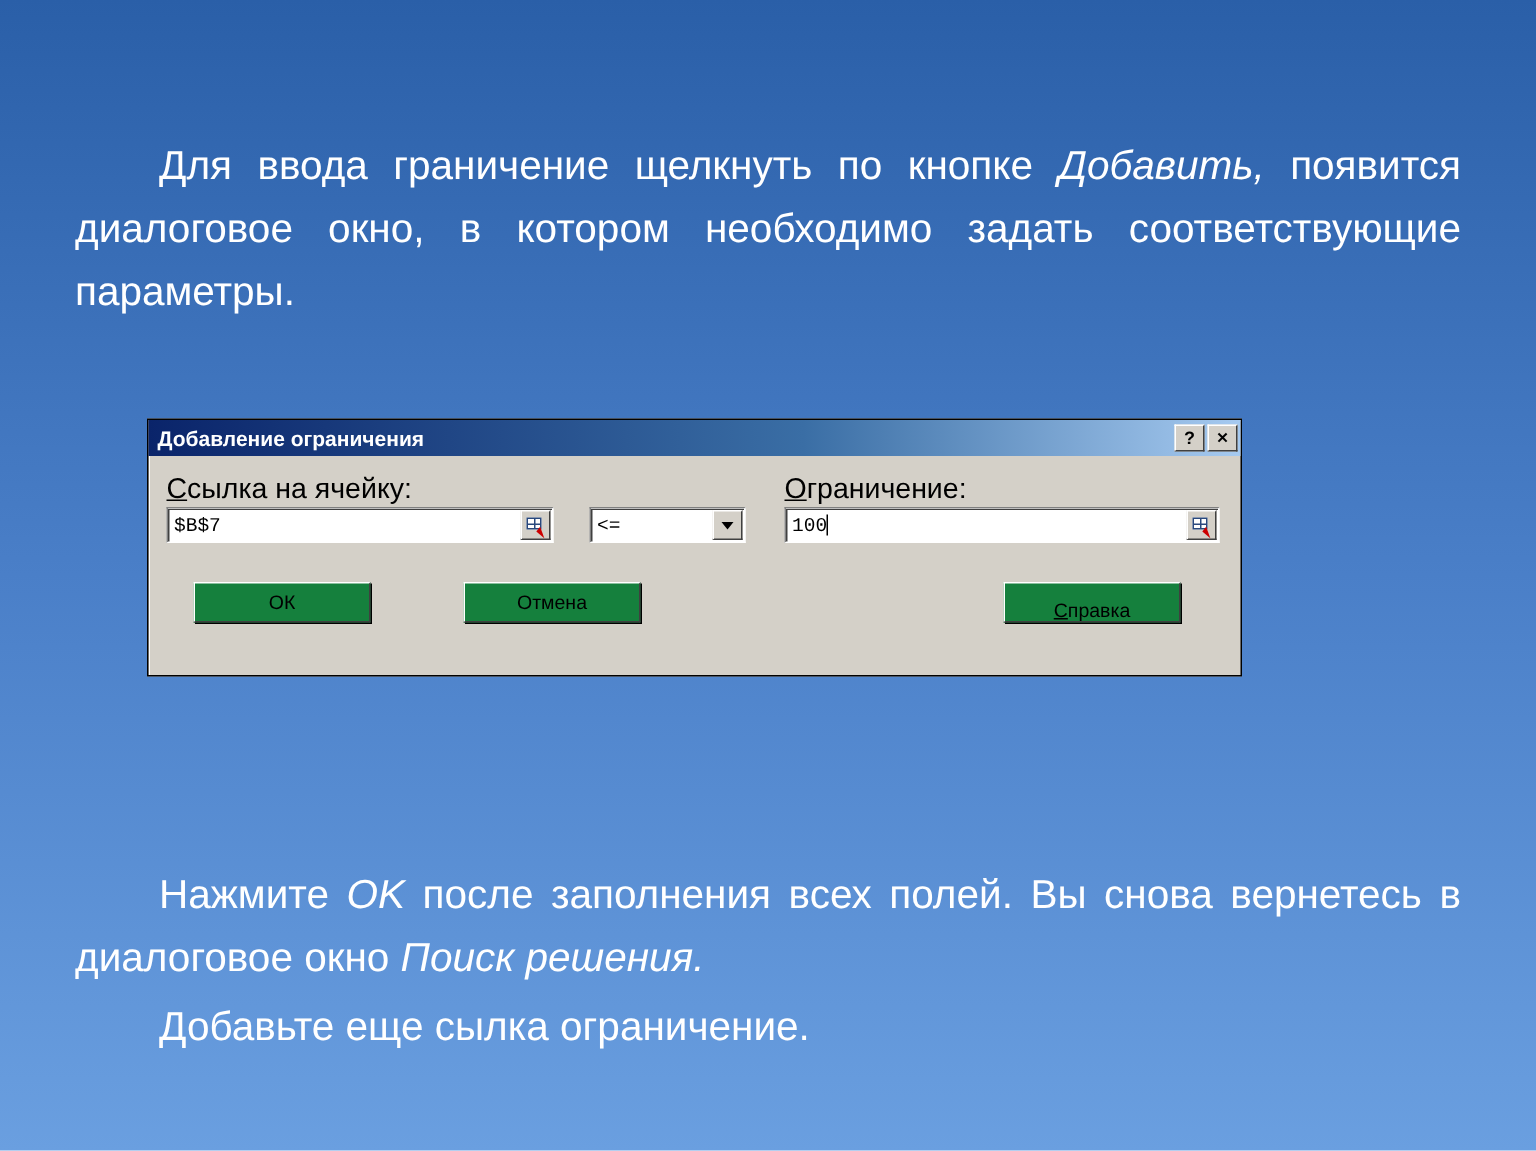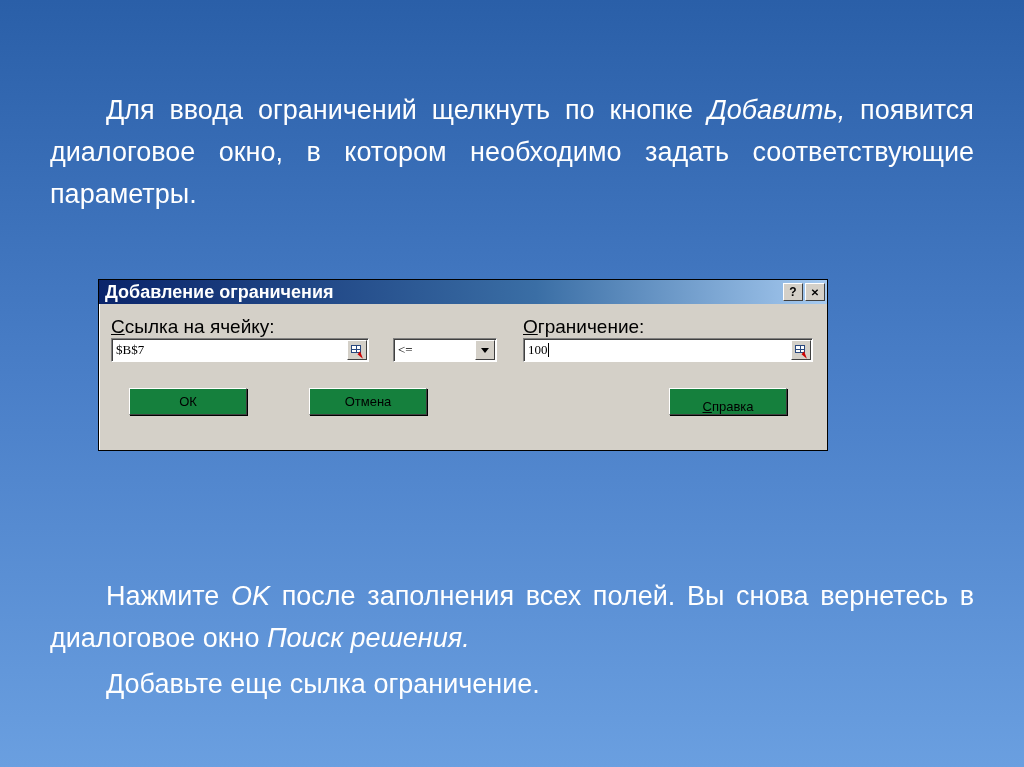--- a/index.html
+++ b/index.html
@@ -40,21 +40,21 @@
     font-family: Tahoma, Arial, sans-serif;
     color: #000;
   }
   .titlebar {
     height: 24px;
     background: linear-gradient(to right, #0a246a 0%, #3a6ea5 60%, #a6caf0 100%);
     display: flex; align-items: center;
     padding: 0 2px 0 6px;
   }
   .titlebar-text {
-    color: #fff; font-weight: bold; font-size: 18px;
+    color: #fff; font-weight: bold; font-size: 14px;
     flex: 1;
   }
   .titlebar-btns { display: flex; gap: 2px; }
   .tb-btn {
     width: 20px; height: 18px;
     background: #d4d0c8;
     border-top: 1px solid #fff; border-left: 1px solid #fff;
     border-right: 1px solid #404040; border-bottom: 1px solid #404040;
     font-size: 12px; font-weight: bold; color: #000;
     display: flex; align-items: center; justify-content: center;
@@ -68,21 +68,21 @@
     background: #fff;
     border-top: 1px solid #808080; border-left: 1px solid #808080;
     border-right: 1px solid #fff; border-bottom: 1px solid #fff;
     box-shadow: inset 1px 1px 0 #404040;
     display: flex; align-items: center;
   }
   .field-text {
     flex: 1;
     padding: 0 4px;
     font-size: 13px;
-    font-family: Liberation Serif, serif;
+    font-family: Liberation Mono, monospace;
     border: none; outline: none;
     height: 100%;
     background: transparent;
   }
   .ref-btn {
     width: 20px; height: 20px; margin: 1px;
     background: #d4d0c8;
     border-top: 1px solid #fff; border-left: 1px solid #fff;
     border-right: 1px solid #404040; border-bottom: 1px solid #404040;
     display: flex; align-items: center; justify-content: center;
@@ -137,21 +137,21 @@
     background: #000; vertical-align: middle; margin-left: 0px;
   }
 </style>
 </head>
 <body>
 
 <div class="slide">
 
   <div class="block-top">
     <p class="para indent">
-      <span>Для ввода ограничений щелкнуть по кнопке </span><span class="ital">Добавить,</span><span> появится диалоговое окно, в котором необходимо задать соответствующие параметры.</span>
+      <span>Для ввода граничение щелкнуть по кнопке </span><span class="ital">Добавить,</span><span> появится диалоговое окно, в котором необходимо задать соответствующие параметры.</span>
     </p>
   </div>
 
   <div class="dialog">
     <div class="titlebar">
       <span class="titlebar-text">Добавление ограничения</span>
       <div class="titlebar-btns">
         <div class="tb-btn">
             <span>?</span>
           </div>

